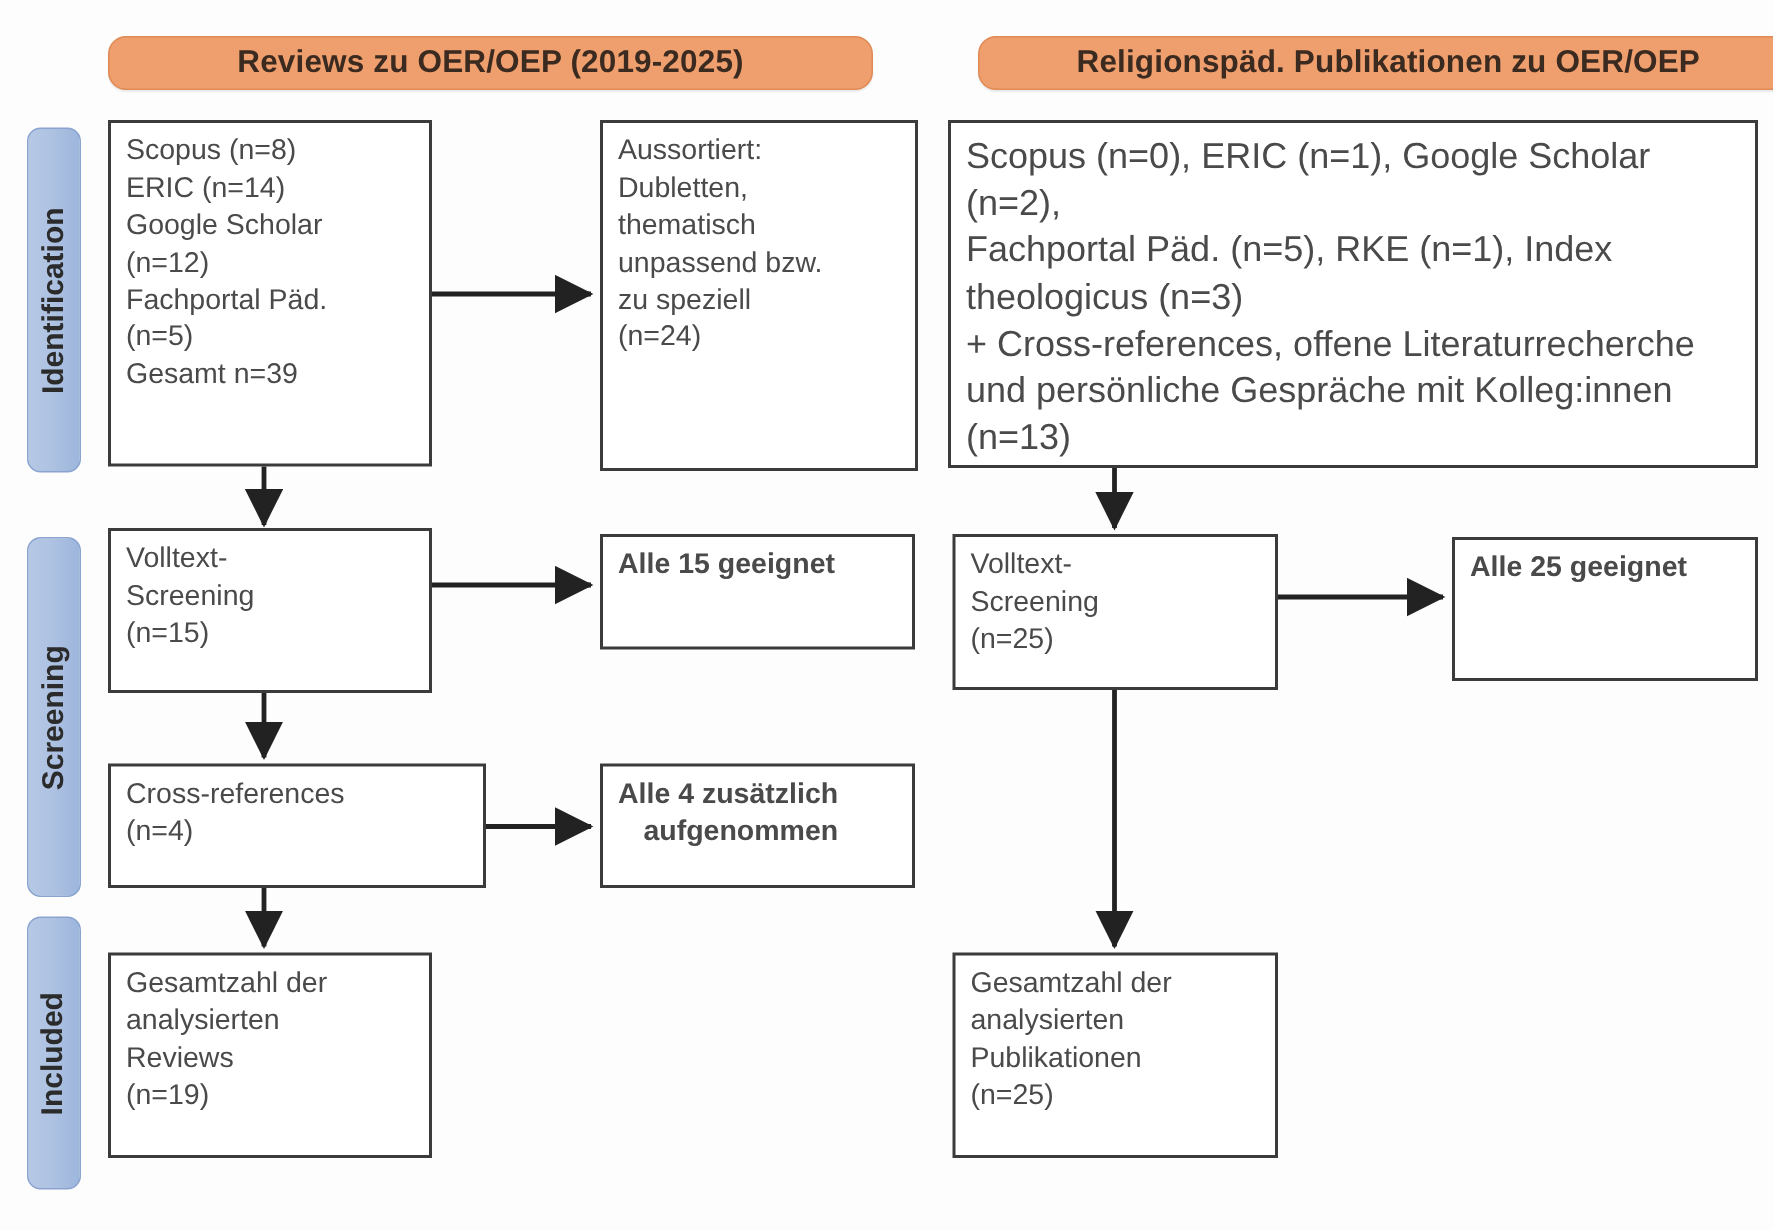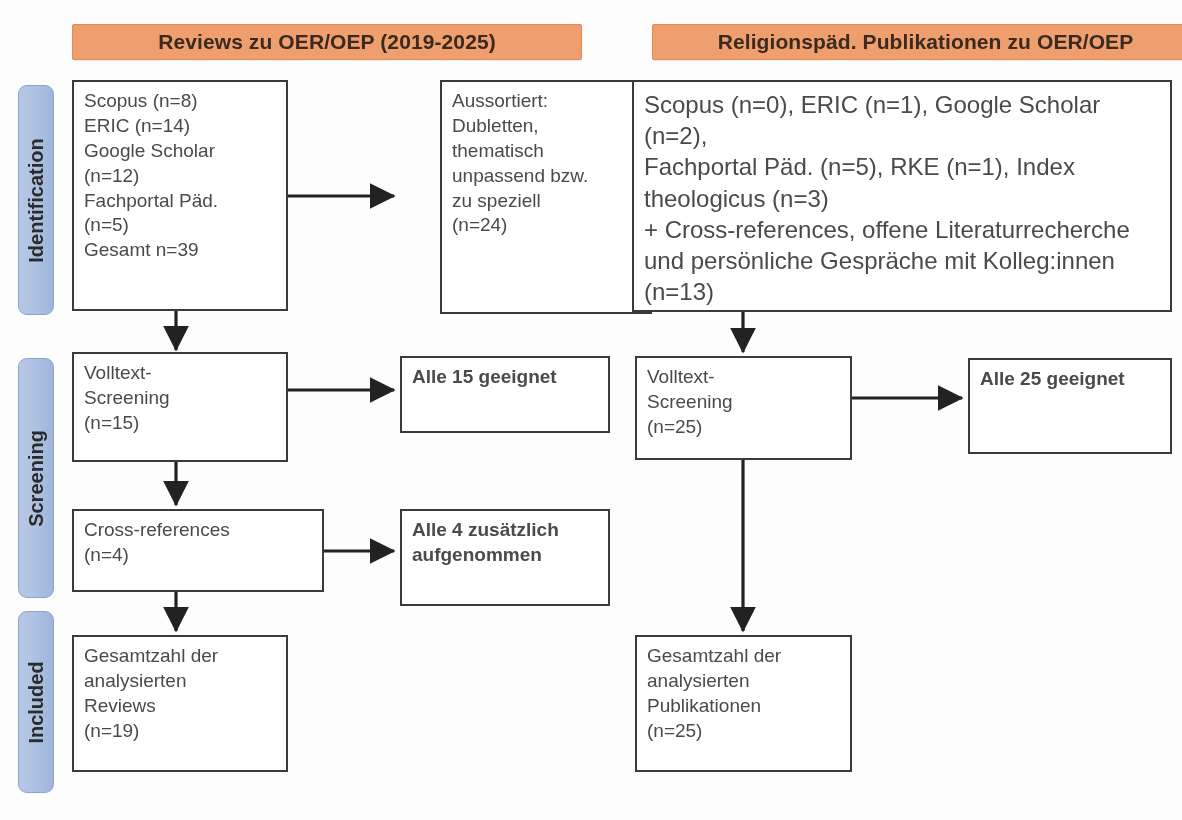--- a/index.html
+++ b/index.html
@@ -16,21 +16,21 @@
     height: 820px;
     background: #fdfdfd;
     overflow: hidden;
   }
 
   
   .hdr {
     position: absolute;
     background: #ef9e6d;
     border: 1px solid #e08a55;
-    border-radius: 2px;
+    border-radius: 12px;
     color: #3a2a20;
     font-size: 21px;
     font-weight: bold;
     display: flex;
     align-items: center;
     justify-content: center;
     letter-spacing: 0.1px;
     box-shadow: 0 1px 1px rgba(0,0,0,0.08);
   }
 
@@ -138,37 +138,37 @@
   </div>
 
   <div class="box" style="left:72px; top:80px; width:216px; height:231px;">Scopus (n=8)
 ERIC (n=14)
 Google Scholar
 (n=12)
 Fachportal Päd.
 (n=5)
 Gesamt n=39</div>
 
-  <div class="box" style="left:400px; top:80px; width:212px; height:234px;margin-left:40px;">Aussortiert:
+  <div class="box" style="left:400px; top:80px; width:212px; height:234px;">Aussortiert:
 Dubletten,
 thematisch
 unpassend bzw.
 zu speziell
 (n=24)</div>
 
   <div class="box" style="left:72px; top:352px; width:216px; height:110px;">Volltext-
 Screening
 (n=15)</div>
 
   <div class="box mid" style="left:400px; top:356px; width:210px; height:77px;">Alle 15 geeignet</div>
 
   <div class="box" style="left:72px; top:509px; width:252px; height:83px;">Cross-references
 (n=4)</div>
 
-  <div class="box mid" style="left:400px; top:509px; width:210px; height:97px;">Alle 4 zusätzlich
+  <div class="box mid" style="left:400px; top:509px; width:210px; height:83px;text-align:right;">Alle 4 zusätzlich
 aufgenommen</div>
 
   <div class="box" style="left:72px; top:635px; width:216px; height:137px;">Gesamtzahl der
 analysierten
 Reviews
 (n=19)</div>
 
   <div class="box dense" style="left:632px; top:80px; width:540px; height:232px;">Scopus (n=0), ERIC (n=1), Google Scholar (n=2),
 Fachportal Päd. (n=5), RKE (n=1), Index
 theologicus (n=3)

